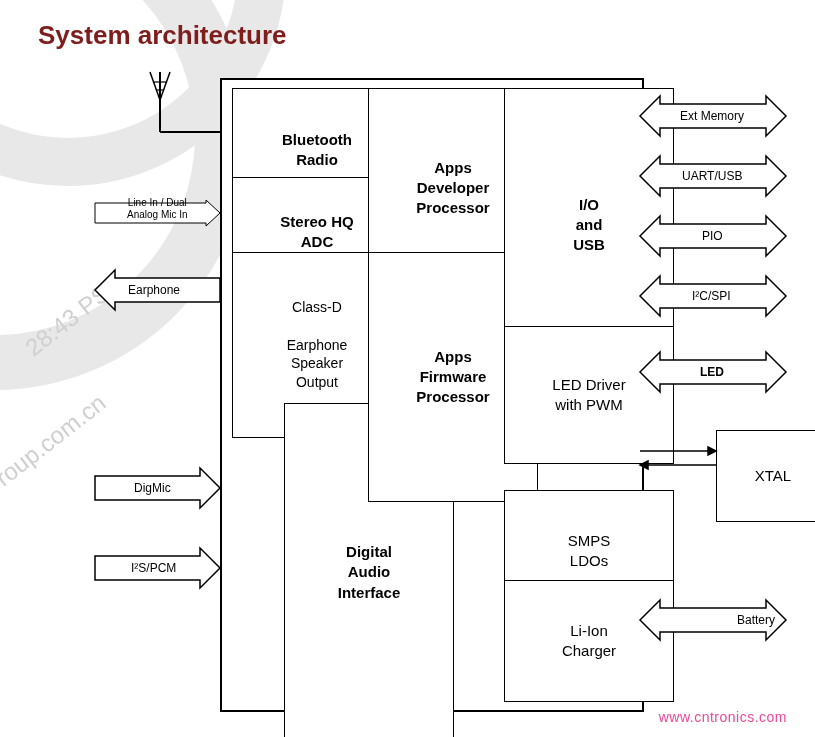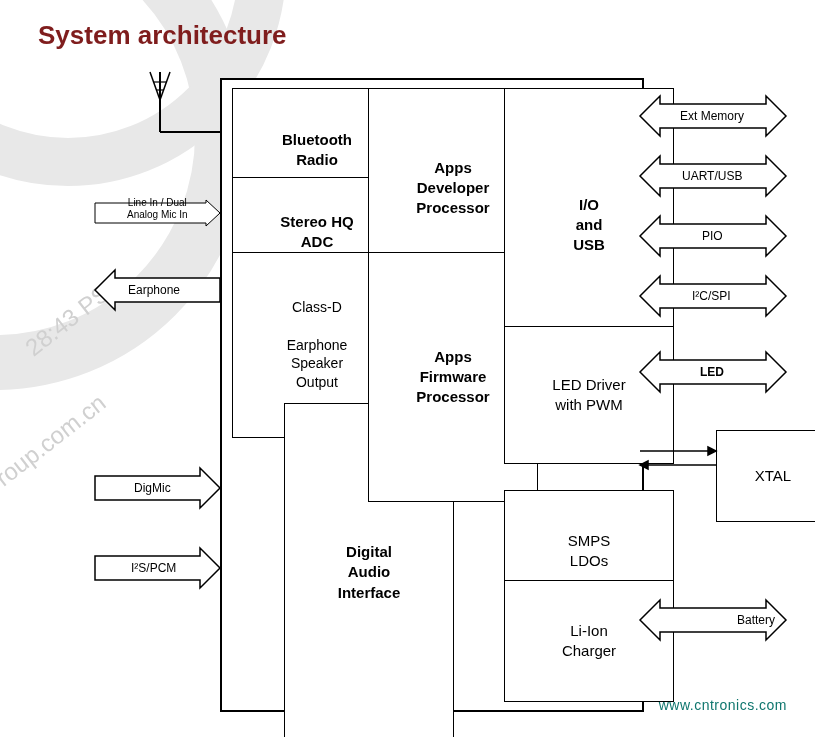--- a/index.html
+++ b/index.html
@@ -6,21 +6,21 @@
   .canvas{position:relative;width:815px;height:737px;margin:0 auto;background:#fff;overflow:hidden}
   .title{position:absolute;left:38px;top:20px;font-size:26px;font-weight:700;color:#7f1d1d}
   .chip{position:absolute;border:2px solid #000;background:#fff}
   .box{position:absolute;border:1.5px solid #000;background:#fff;font-size:15px;font-weight:700;color:#000;display:flex;align-items:center;justify-content:center;text-align:center;line-height:1.35;padding:21px}
   .box.small{font-size:13px;font-weight:400}
   .arrlbl{position:absolute;font-size:12px;color:#000;text-align:center;line-height:1.15}
   svg.arr{position:absolute;overflow:visible}
   .wm{position:absolute;color:#d0d0d0;font-family:Arial,Helvetica,sans-serif;pointer-events:none}
   .wm.rot{transform:rotate(-38deg);transform-origin:left top}
   .wmcurve{position:absolute;border:55px solid #e8e8e8;border-radius:50%;background:transparent;pointer-events:none}
-  .credit{position:absolute;right:28px;bottom:24px;font-size:14px;color:#0f766e;letter-spacing:.5px}
+  .credit{position:absolute;right:28px;bottom:12px;font-size:14px;color:#ec4899;letter-spacing:.5px}
 </style>
 </head>
 <body>
 
 <div class="canvas" id="cv">
 
   <div class="wmcurve" style="left:-260px;top:-120px;width:400px;height:400px"></div>
   <div class="wmcurve" style="left:-150px;top:-250px;width:340px;height:340px;border-width:48px"></div>
 
   <div class="title">System architecture</div>

